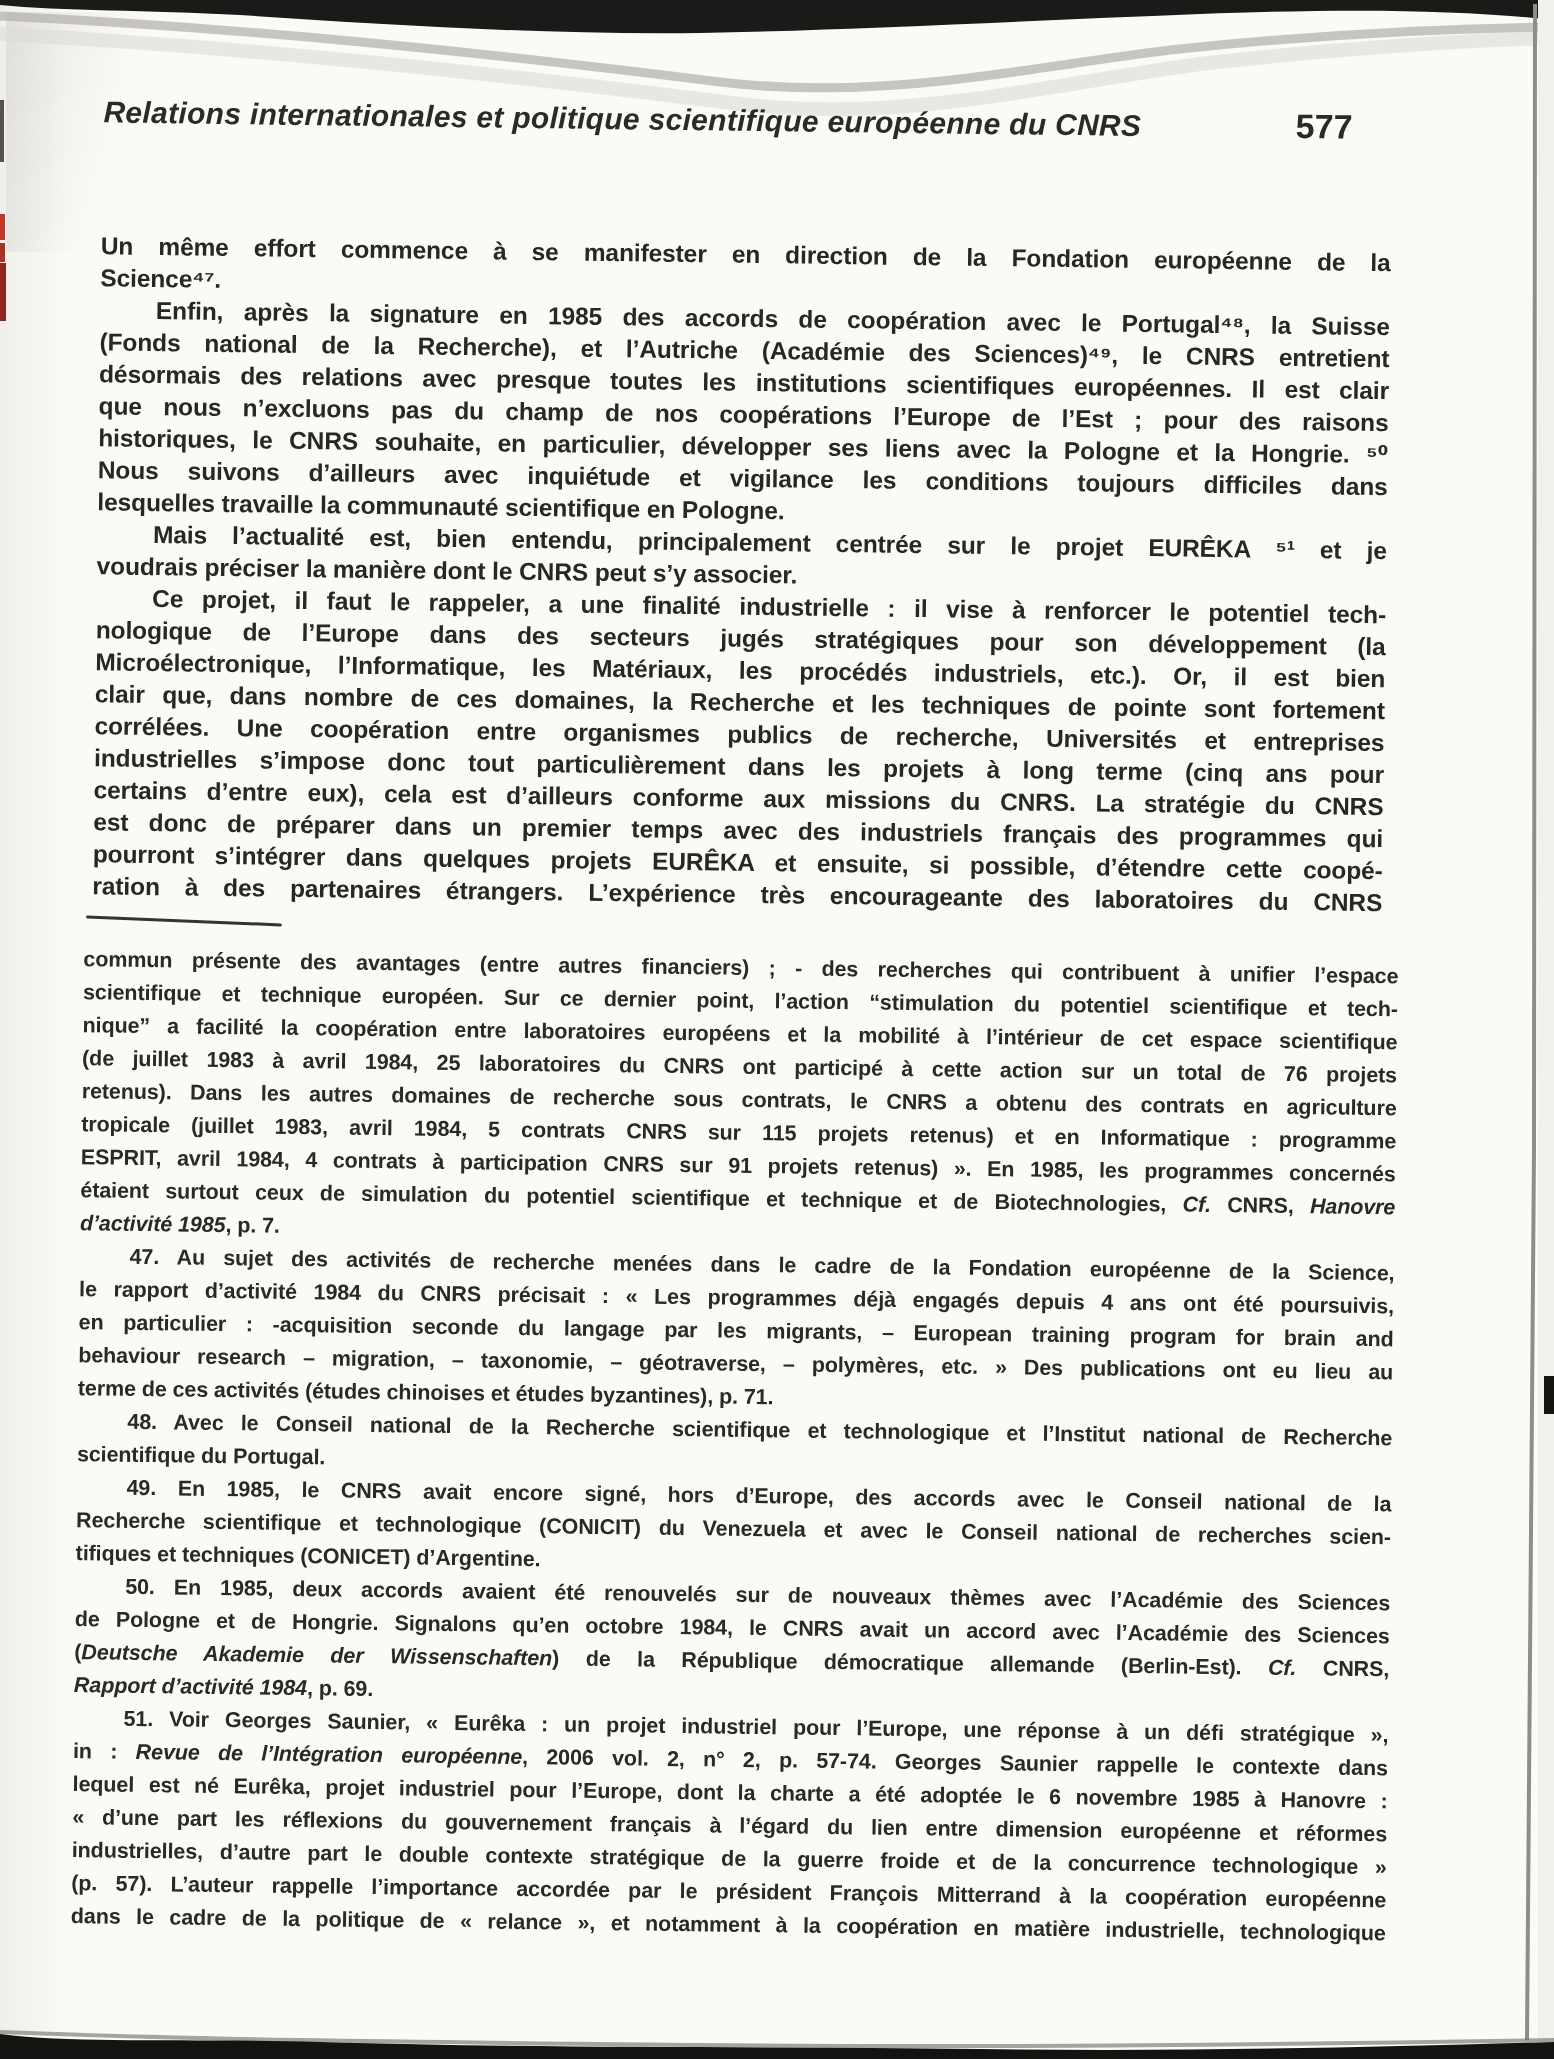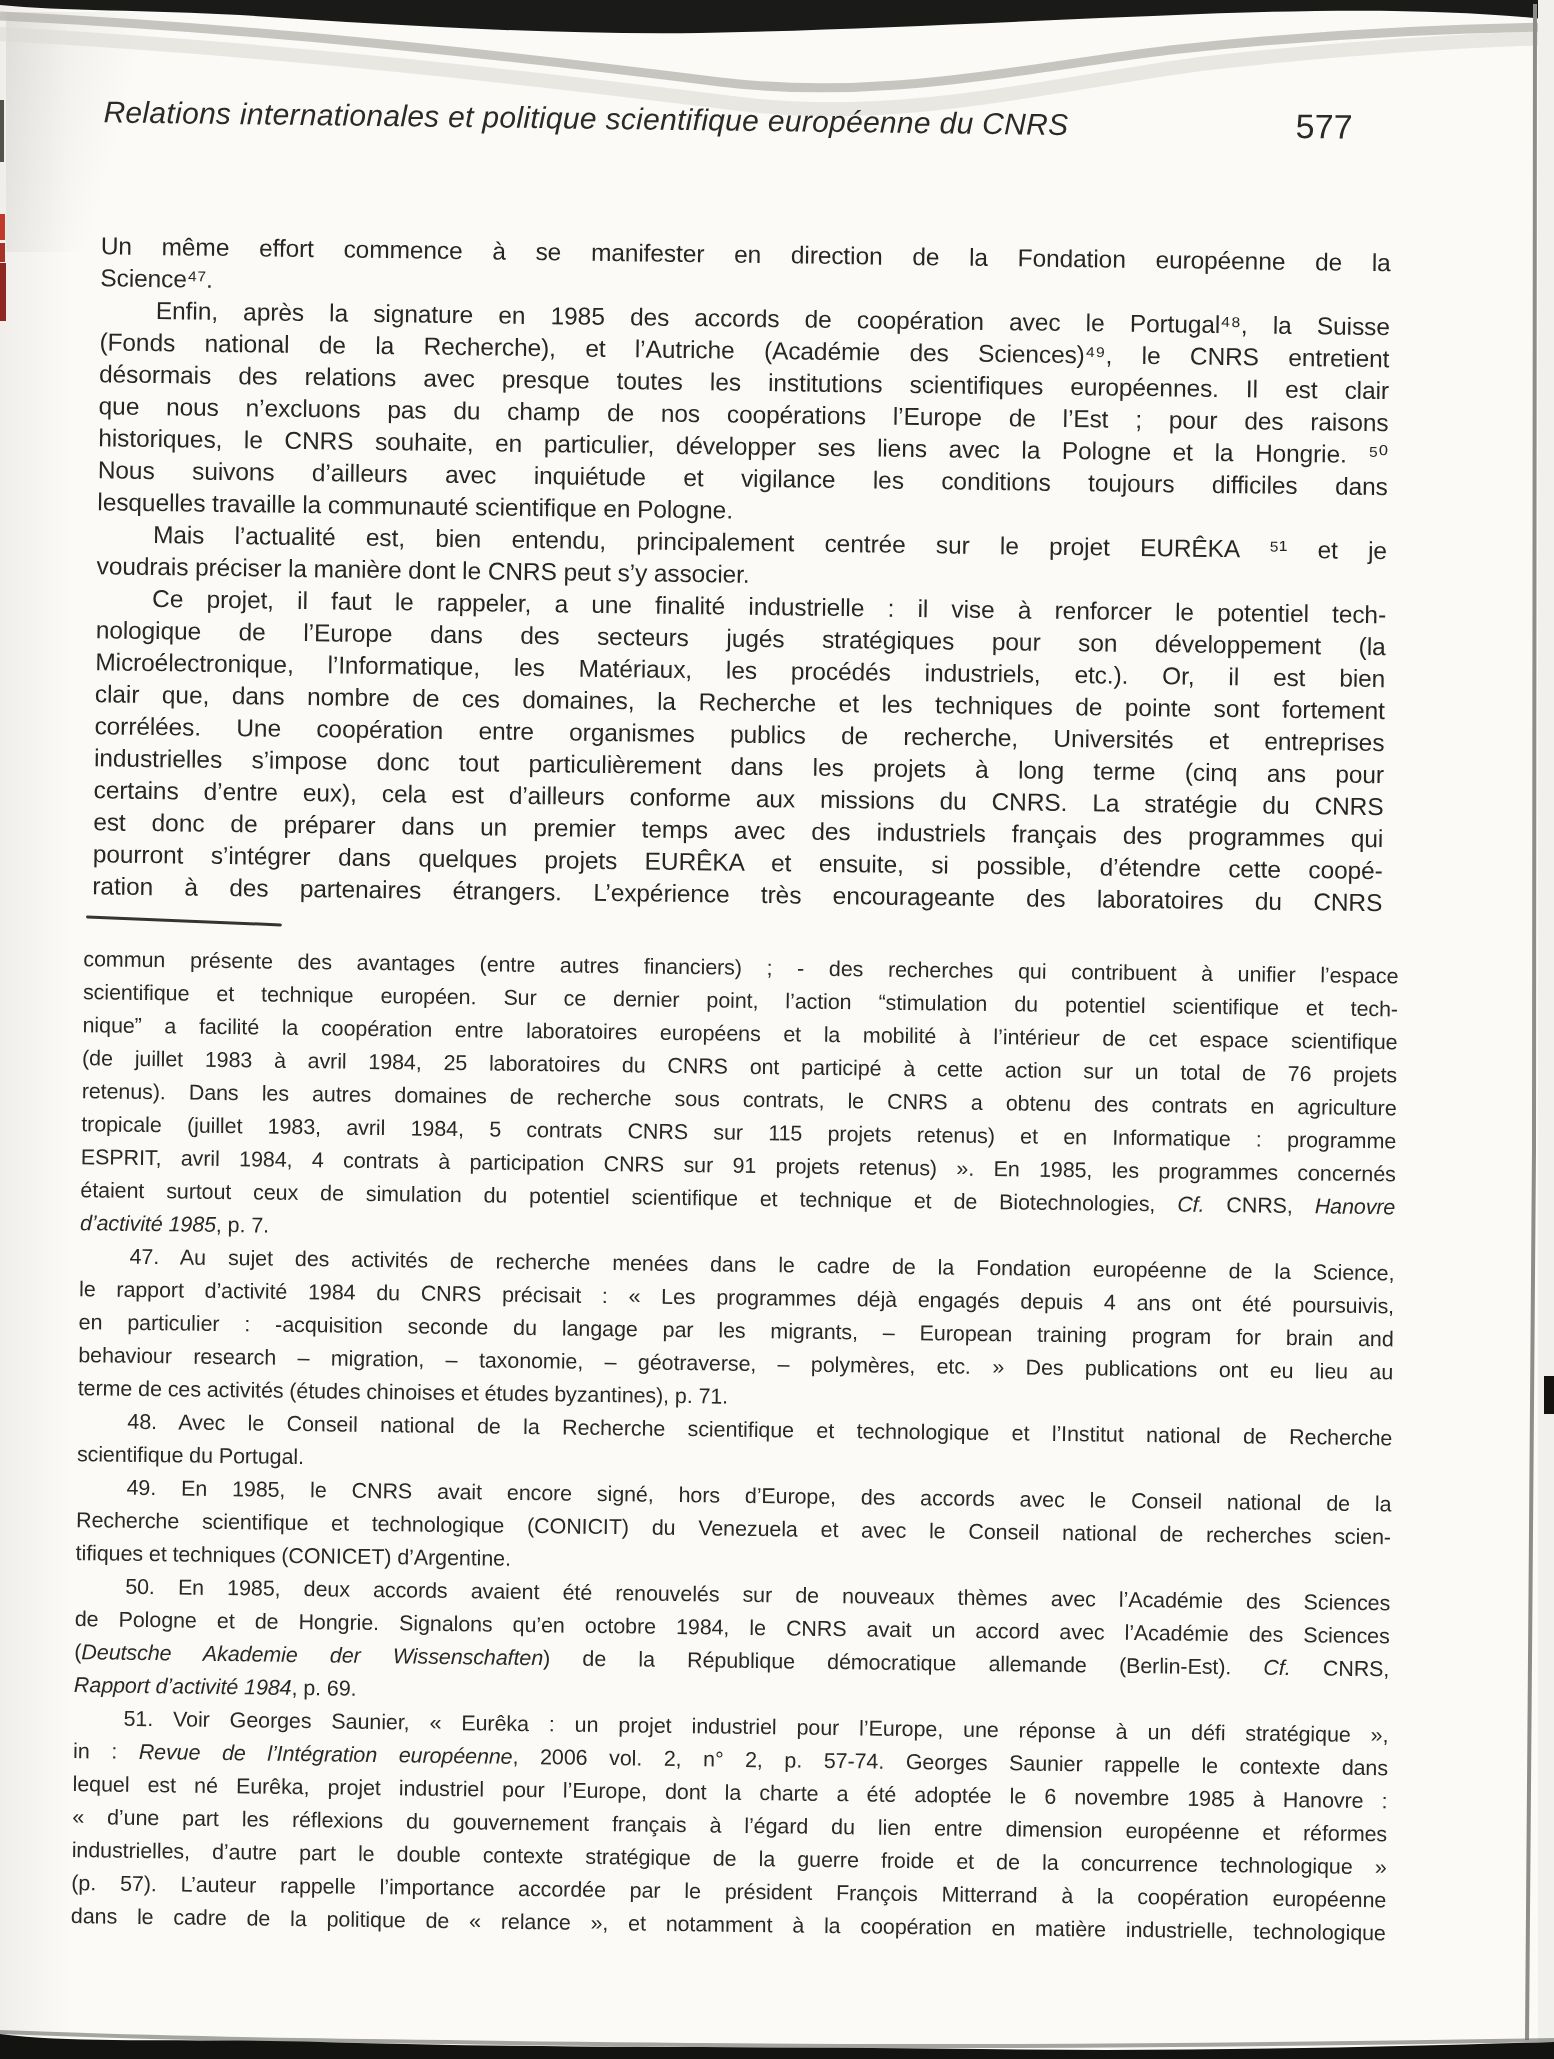--- a/index.html
+++ b/index.html
@@ -6,20 +6,21 @@
   body { width: 1554px; height: 2059px; background: #e9e8e5; overflow: hidden; }
 
   .page {
     position: relative;
     width: 1554px;
     height: 2059px;
     background: #fbfaf7;
     overflow: hidden;
     font-family: "Liberation Sans", "DejaVu Sans", sans-serif;
     color: #272624;
+    font-weight: bold;
   }
 
   .edge-shade {
     position: absolute; left: 0; top: 0; bottom: 0; width: 70px;
     background: linear-gradient(90deg, rgba(90,85,78,0.07), rgba(90,85,78,0));
     pointer-events: none;
   }
   .curl-shade {
     position: absolute; left: 6px; top: 12px; width: 160px; height: 240px;
     background: linear-gradient(105deg, rgba(70,65,58,0.10), rgba(70,65,58,0) 65%);

